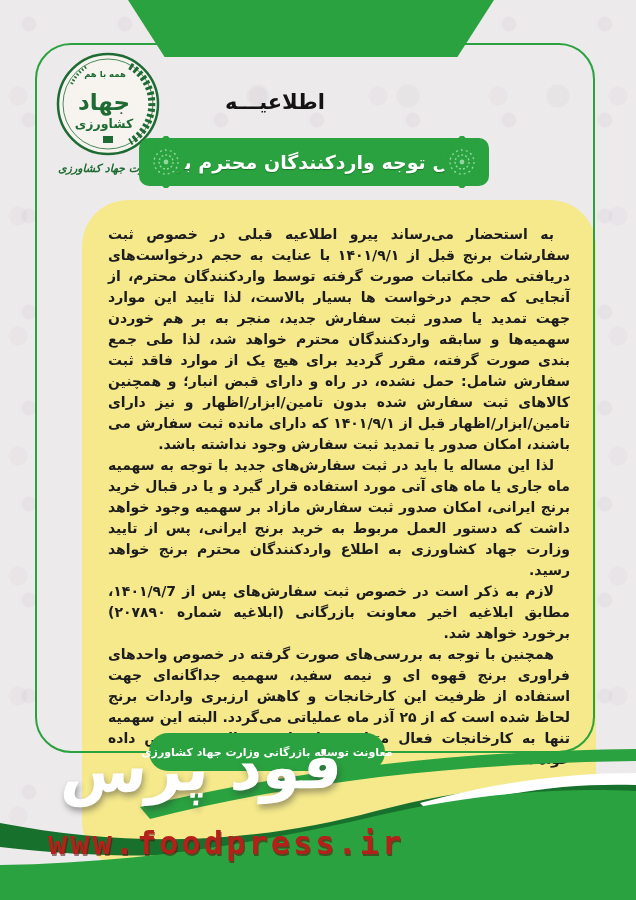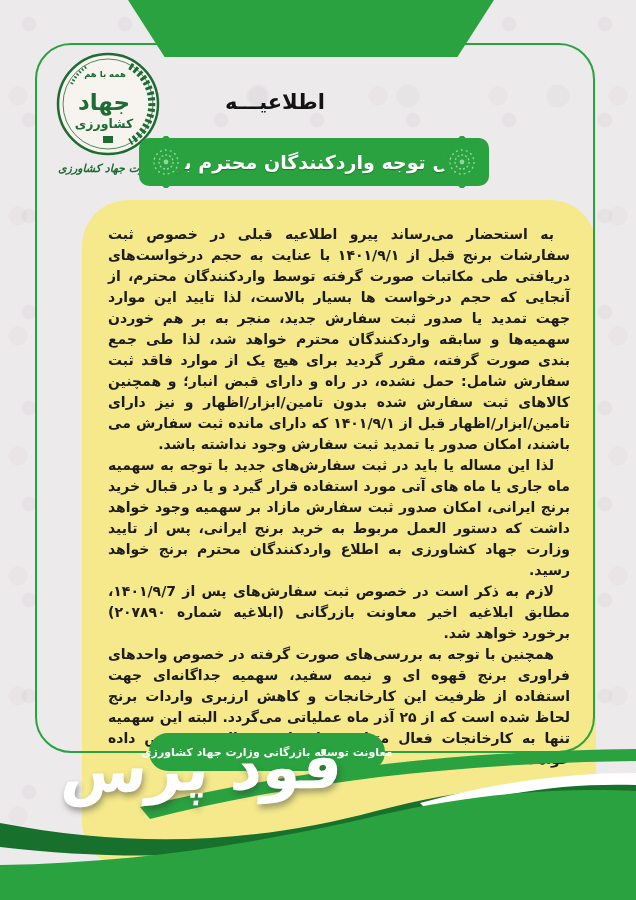--- a/index.html
+++ b/index.html
@@ -172,14 +172,15 @@
   </div>
 
   <svg class="wave" viewBox="0 0 636 155" preserveAspectRatio="none">
     <path d="M150,74 C300,36 460,18 636,16 L636,4 C450,6 290,26 140,62 Z" fill="#2aa23f"></path>
     <path d="M0,102 C140,118 260,112 380,80 C460,58 550,48 636,50 L636,36 C550,34 460,44 376,66 C256,98 136,104 0,78 Z" fill="#17702b"></path>
     <path d="M420,58 C500,36 570,28 636,28 L636,40 C570,38 505,46 430,68 Z" fill="#ffffff"></path>
     <path d="M0,155 L0,120 C140,118 270,96 380,70 C470,49 560,42 636,46 L636,155 Z" fill="#2aa23f"></path>
   </svg>
 
   <div class="wm-name">فود پرس</div>
+  <div class="wm-url">www.foodpress.ir</div>
 
 </div>
 
 </body></html>

